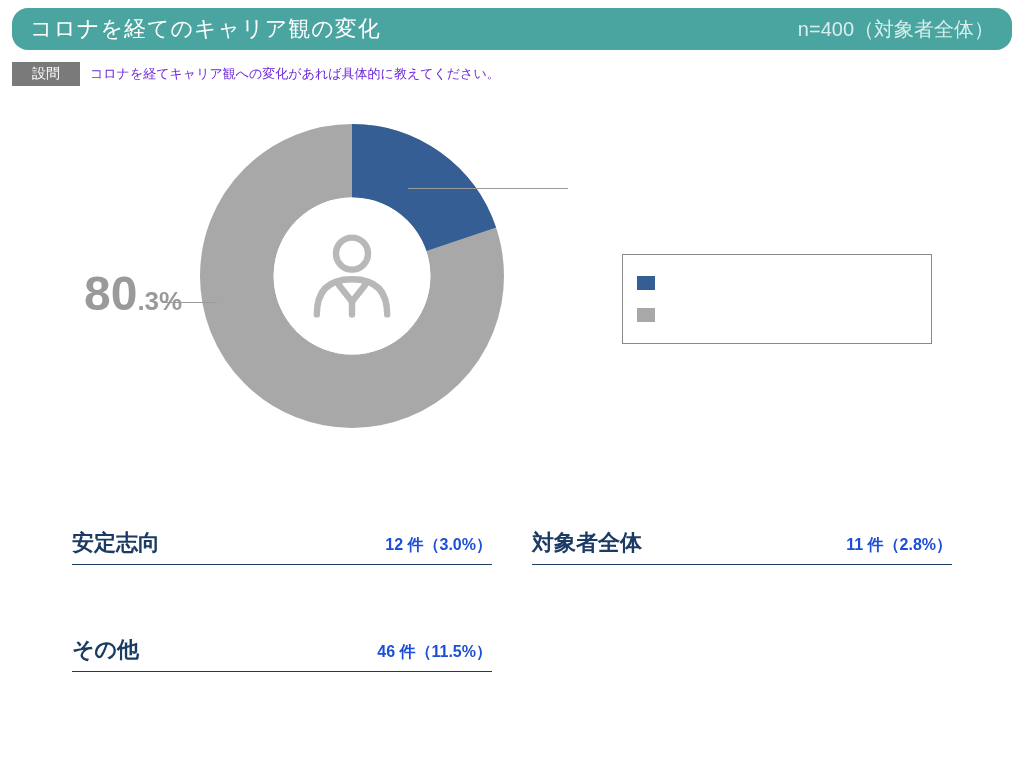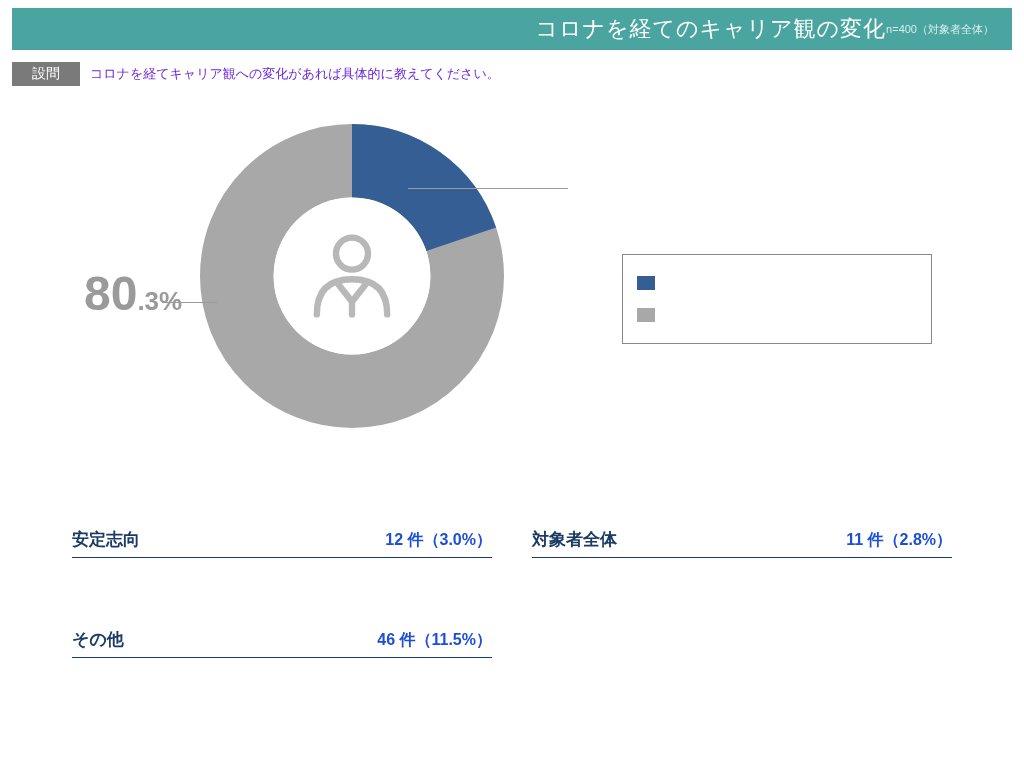--- a/index.html
+++ b/index.html
@@ -3,24 +3,24 @@
 <meta charset="utf-8">
 <style>
   * { box-sizing: border-box; margin: 0; padding: 0; }
   html, body { width: 1024px; height: 759px; background: #fff; font-family: "Hiragino Kaku Gothic ProN", "Yu Gothic", Meiryo, sans-serif; }
   .page { position: relative; width: 1024px; height: 759px; padding: 0; }
 
   
   .header {
     width: 1000px; height: 42px; margin: 8px 12px 0 12px;
     background: #4aa5a0; display: flex; align-items: center;
-    justify-content: flex-end; padding: 0 18px;
+    justify-content: space-between; padding: 0 18px; border-radius: 16px;
   }
   .header .title { color: #fff; font-size: 22px; font-weight: 500; letter-spacing: 1px; }
-  .header .n { color: #d7eeec; font-size: 11px; }
+  .header .n { color: #d7eeec; font-size: 20px; }
 
   
   .q-row { display: flex; align-items: center; margin: 12px 12px 0 12px; gap: 10px; }
   .q-badge { background: #7a7a7a; color: #fff; font-size: 14px; padding: 3px 20px; }
   .q-text { color: #6d28d9; font-size: 13px; }
 
   
   .chart-area { position: relative; width: 1000px; height: 380px; margin: 20px 12px 0 12px; }
   .donut-wrap { position: absolute; left: 180px; top: 10px; width: 320px; height: 320px; }
   .donut-wrap svg { width: 320px; height: 320px; }
@@ -49,21 +49,21 @@
   .sw-gray { background:#a8a8a8; }
 
   
   .items {
     position: absolute; left: 12px; top: 520px; width: 1000px;
     display: grid; grid-template-columns: 1fr 1fr; column-gap: 40px; row-gap: 70px;
     padding: 0 60px;
   }
   .item { border-bottom: 1px solid #1b3a64; padding-bottom: 6px;
           display: flex; justify-content: space-between; align-items: baseline; }
-  .item .name { color: #1b3a64; font-size: 17px; font-weight: 600; }
+  .item .name { color: #1b3a64; font-size: 22px; font-weight: 600; }
   .item .count { color: #1d4ed8; font-size: 16px; font-weight: 700; }
 </style>
 </head>
 <body>
 
 <div class="page">
 
   <div class="header">
     <span class="title">コロナを経てのキャリア観の変化</span>
     <span class="n">n=400（対象者全体）</span>

